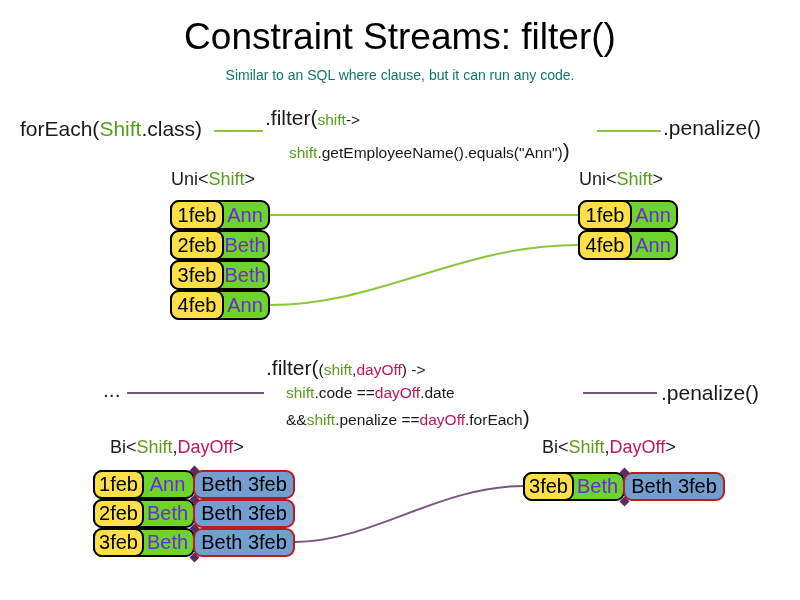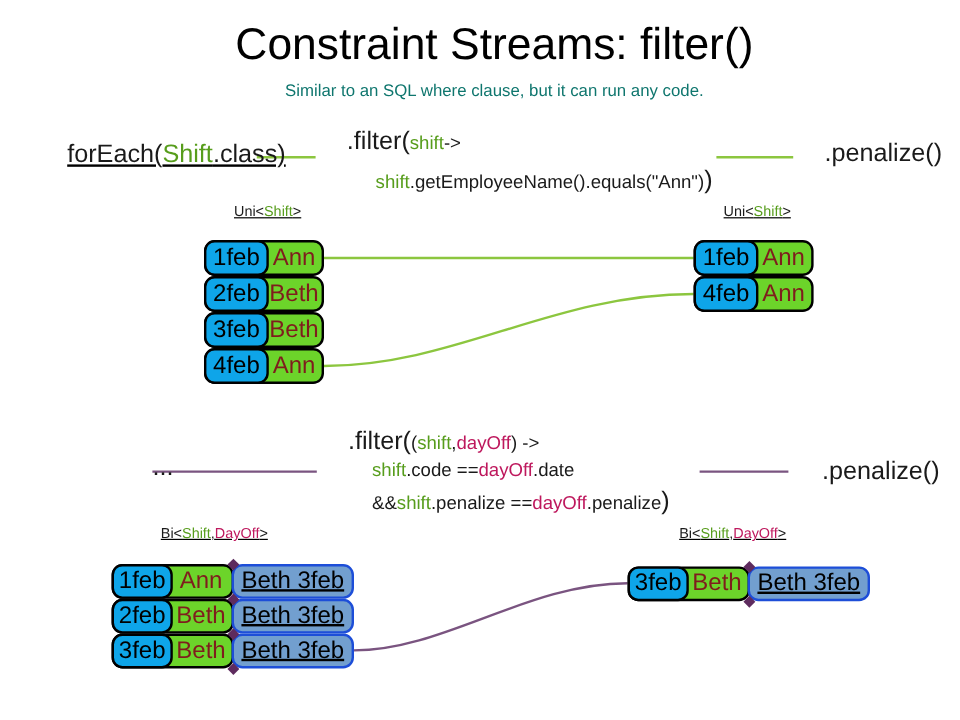--- a/index.html
+++ b/index.html
@@ -1,61 +1,61 @@
 <!DOCTYPE html>
 <html><head>
 <meta charset="utf-8">
 <style>
   html,body { margin:0; padding:0; }
   body {
     width:800px; height:600px; position:relative; overflow:hidden;
     background:#ffffff; font-family:"Liberation Sans", sans-serif; color:#000;
   }
-  .abs { position:absolute;margin-left:24px; }
+  .abs { position:absolute; }
   .center { left:0; right:0; text-align:center; }
 
   .slide-title { top:16px; font-size:37px; color:#000; }
   .slide-subtitle { top:67px; font-size:14px; color:#0f766e; }
 
   
   .codeline { white-space:nowrap; display:flex; align-items:baseline; }
   .tok-k { color:#1a1a1a; }
   .tok-g { color:#579d1c; }
   .tok-b { color:#be185d; }
   .sz-big { font-size:21px; }
   .sz-small { font-size:15.5px; }
   .fs-big { font-size:21px; }
   .fs-small { font-size:15.5px; }
-  .fs-heading { font-size:12px;text-decoration:underline; }
+  .fs-heading { font-size:18px; }
 
   
   .ucard {
     position:absolute; box-sizing:border-box; display:flex;
     background:#6cd42a; border:2px solid #000; border-radius:9px;
   }
   .ucard .date {
     margin:-2px; box-sizing:border-box;
-    border:2px solid #000; border-radius:9px; background:#0ea5e9;
+    border:2px solid #000; border-radius:9px; background:#fde047;
     display:flex; align-items:center; justify-content:center;
     font-size:20px; color:#000;
   }
   .ucard .name {
     flex:1; display:flex; align-items:center; justify-content:center;
-    font-size:20px; color:#7f1d1d;
+    font-size:20px; color:#6d28d9;
   }
   .u-size { width:100px; height:30px; }
   .u-size .date { flex:0 0 54px; }
   .b-size { width:102px; height:29px; }
   .b-size .date { flex:0 0 51px; }
 
   .pairbox {
     position:absolute; box-sizing:border-box;
-    background:#729fcf; border:2px solid #1d4ed8; border-radius:9px;
+    background:#729fcf; border:2px solid #b91c1c; border-radius:9px;
     display:flex; align-items:center; justify-content:center;
-    font-size:20px; color:#000; width:102px; height:29px;text-decoration:underline;
+    font-size:20px; color:#000; width:102px; height:29px;
   }
   .diamond {
     position:absolute; width:7px; height:7px; background:#5e2b5e;
     transform:rotate(45deg);
   }
   svg.lines { position:absolute; left:0; top:0; }
 </style>
 </head>
 <body>
 
@@ -65,21 +65,21 @@
   <line x1="270" y1="215" x2="578" y2="215" stroke="#8cc63f" stroke-width="2"></line>
   <path d="M270,305 C380,305 460,245 578,245" fill="none" stroke="#8cc63f" stroke-width="2"></path>
   <line x1="127" y1="393" x2="264" y2="393" stroke="#7a5480" stroke-width="2"></line>
   <line x1="583" y1="393" x2="657" y2="393" stroke="#7a5480" stroke-width="2"></line>
   <path d="M295,542 C370,542 440,486 523,486" fill="none" stroke="#7a5480" stroke-width="2"></path>
 </svg>
 
 <div class="abs center slide-title">Constraint Streams: filter()</div>
 <div class="abs center slide-subtitle">Similar to an SQL where clause, but it can run any code.</div>
 
-<div class="abs codeline fs-big" style="left:32px; top:117px;text-decoration:underline;">
+<div class="abs codeline fs-big" style="left:20px; top:117px;">
     <span class="tok-k">forEach(</span>
     <span class="tok-g">Shift</span>
     <span class="tok-k">.class)</span>
   </div>
 <div class="abs codeline fs-big" style="left:265px; top:106px;">
     <span class="tok-k">.filter(</span>
     <span class="tok-g sz-small">shift</span>
     <span class="tok-k sz-small"> -&gt;</span>
   </div>
 <div class="abs codeline fs-small" style="left:289px; top:139px;">
@@ -139,21 +139,21 @@
     <span class="tok-g">shift</span>
     <span class="tok-k">.code == </span>
     <span class="tok-b">dayOff</span>
     <span class="tok-k">.date</span>
   </div>
 <div class="abs codeline fs-small" style="left:286px; top:406px;">
     <span class="tok-k">&amp;&amp; </span>
     <span class="tok-g">shift</span>
     <span class="tok-k">.penalize == </span>
     <span class="tok-b">dayOff</span>
-    <span class="tok-k">.penalize</span>
+    <span class="tok-k">.forEach</span>
     <span class="tok-k sz-big">)</span>
   </div>
 <div class="abs codeline fs-big tok-k" style="left:661px; top:381px;">.penalize()</div>
 
 <div class="abs codeline fs-heading" style="left:110px; top:437px;">
     <span class="tok-k">Bi&lt;</span>
     <span class="tok-g">Shift</span>
     <span class="tok-k">, </span>
     <span class="tok-b">DayOff</span>
     <span class="tok-k">&gt;</span>

